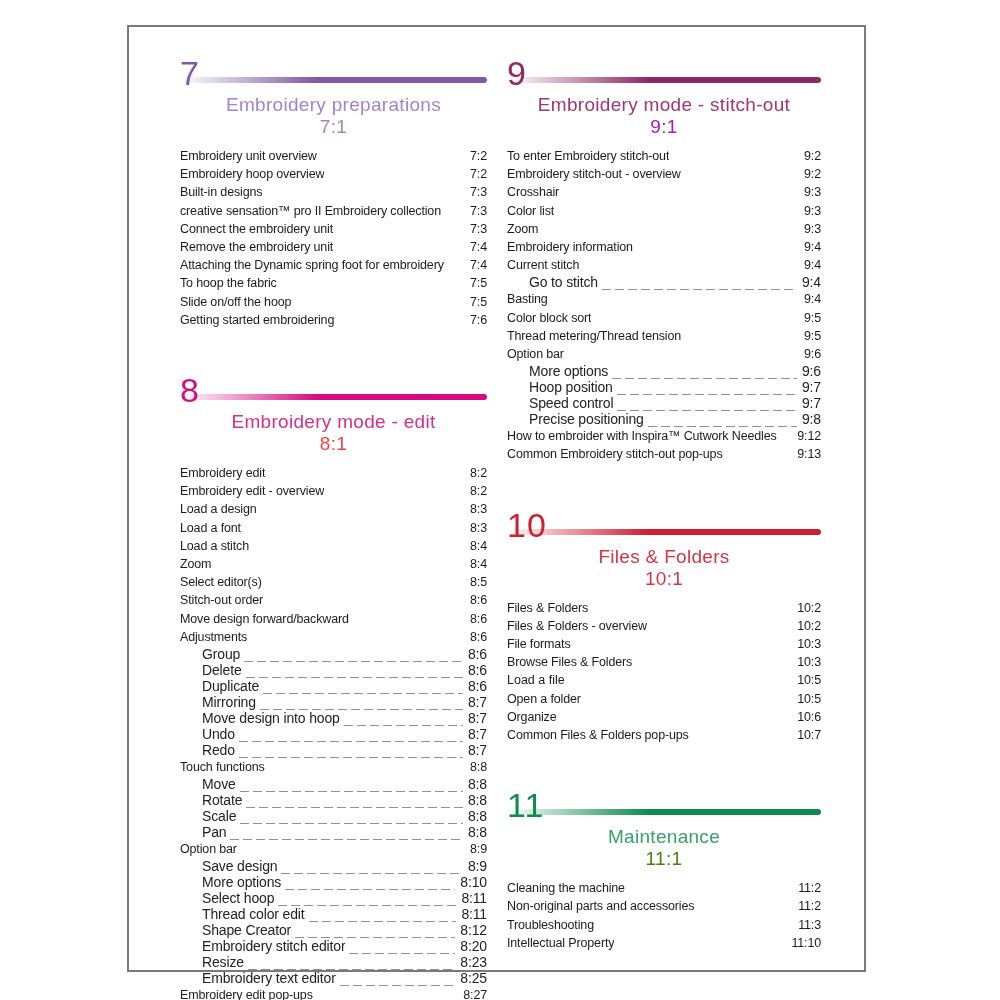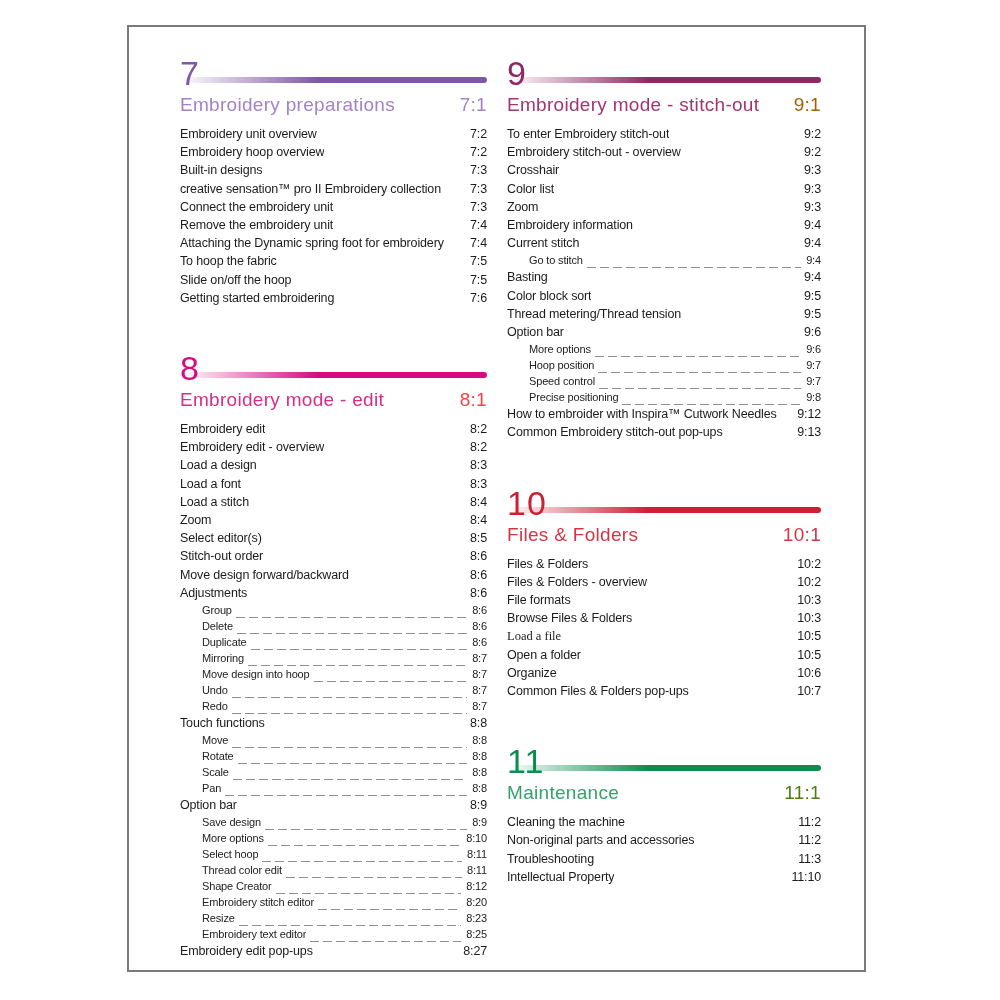--- a/index.html
+++ b/index.html
@@ -19,39 +19,39 @@
   .sec-head{position:relative;height:34px;margin-bottom:6px;}
   .sec-num{
     position:absolute;left:0;bottom:-7px;z-index:2;
     font-size:34px;line-height:1;font-weight:400;letter-spacing:1px;
   }
   .sec-bar{
     position:absolute;left:0;right:0;bottom:0;height:6px;z-index:1;
     border-radius:3px;
   }
   .sec-title-row{
-    display:flex;justify-content:space-between;align-items:flex-end;
-    margin:11px 0 9px 0;font-size:19px;letter-spacing:.3px;font-weight:400;
+    display:flex;justify-content:space-between;align-items:center;
+    margin:11px 0 9px 0;font-size:19px;letter-spacing:.3px;font-weight:400;flex-direction:column;
   }
   .items{display:flex;flex-direction:column;}
   .row{
     display:flex;align-items:baseline;
     font-size:12.5px;line-height:18.2px;color:#1b1b1b;letter-spacing:-.15px;
   }
   .row .label{white-space:nowrap;flex-shrink:1;min-width:0;overflow:hidden;}
   .row .pg{flex-shrink:0;white-space:nowrap;text-align:right;margin-left:3px;}
   .row .leader{
     flex:1 1 auto;align-self:flex-end;height:5px;margin:0 2px 0 4px;
     background:none;
   }
-  .row.indent{padding-left:22px;font-size:11px;line-height:16px;color:#222;}
+  .row.indent{padding-left:22px;font-size:14px;line-height:16px;color:#222;}
   .row.indent .leader{
     background:repeating-linear-gradient(90deg,#8f8f8f 0 9px,transparent 9px 13px) left bottom / 100% 1px no-repeat;
   }
-  .row.serif .label{font-family:Liberation Serif, serif;letter-spacing:0;}
+  .row.serif .label{font-family:Liberation Sans, sans-serif;letter-spacing:0;}
 </style>
 </head>
 <body>
 
 <div class="sheet">
   <div class="col col-0">
   <div class="section">
     <div class="sec-head">
       <span class="sec-num" style="color: rgb(126, 88, 166);">7</span>
       <div class="sec-bar" style="background: linear-gradient(90deg, rgba(126, 88, 166, 0) 0%, rgb(126, 88, 166) 45%, rgb(126, 88, 166) 100%);"></div>
@@ -328,21 +328,21 @@
   </div>
 </div>
   <div class="col col-1">
   <div class="section">
     <div class="sec-head">
       <span class="sec-num" style="color: rgb(142, 42, 99);">9</span>
       <div class="sec-bar" style="background: linear-gradient(90deg, rgba(142, 42, 99, 0) 0%, rgb(142, 42, 99) 45%, rgb(142, 42, 99) 100%);"></div>
     </div>
     <div class="sec-title-row">
       <span class="sec-title" style="color: rgb(162, 53, 113);">Embroidery mode - stitch-out</span>
-      <span class="sec-ref" style="color: #a16207;">9:1</span>
+      <span class="sec-ref" style="color: #a21caf;">9:1</span>
     </div>
     <div class="items">
   <div class="row">
     <span class="label">To enter Embroidery stitch-out</span>
     <span class="leader"></span>
     <span class="pg">9:2</span>
   </div>
 
   <div class="row">
     <span class="label">Embroidery stitch-out - overview</span>

